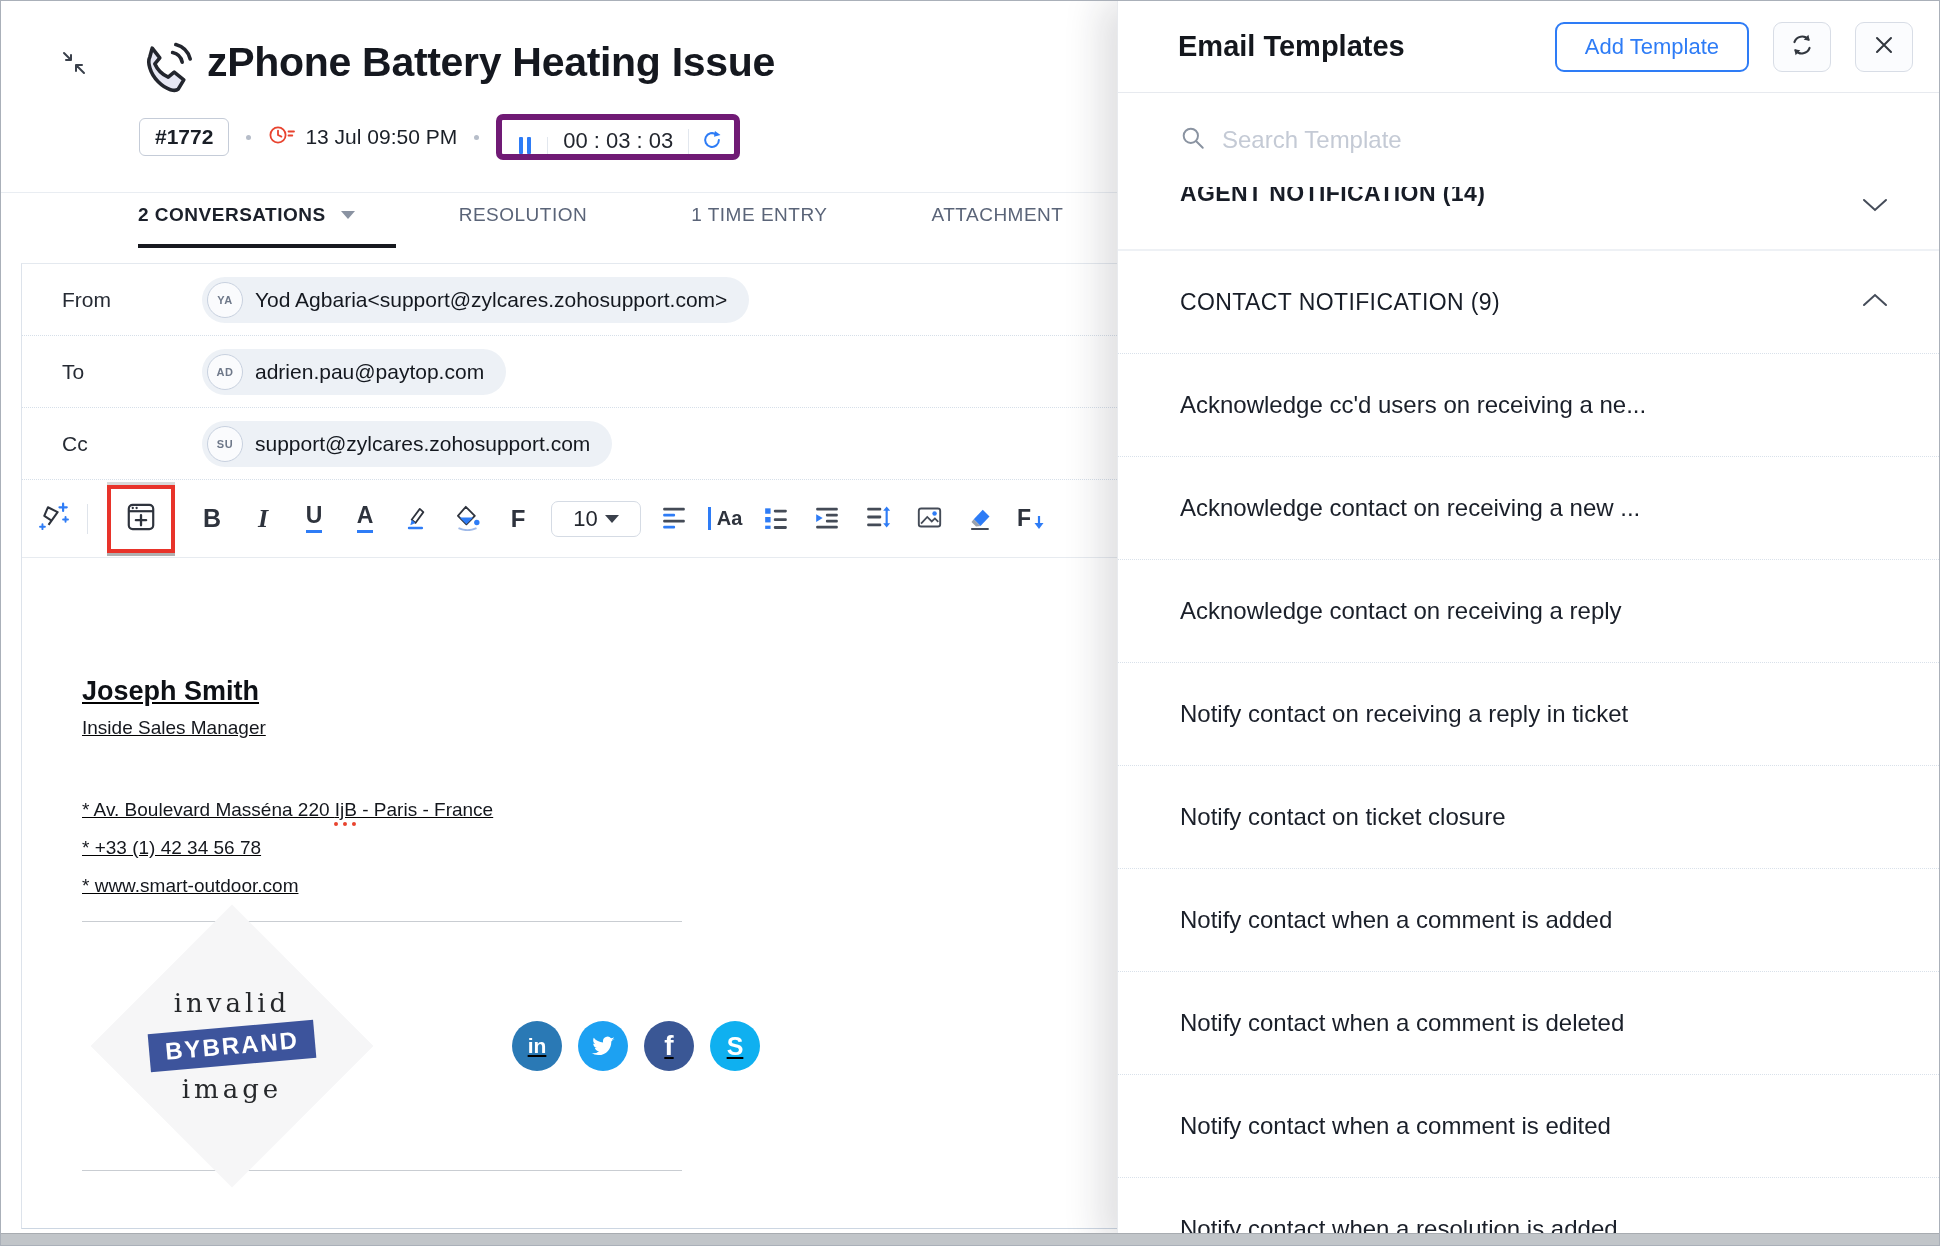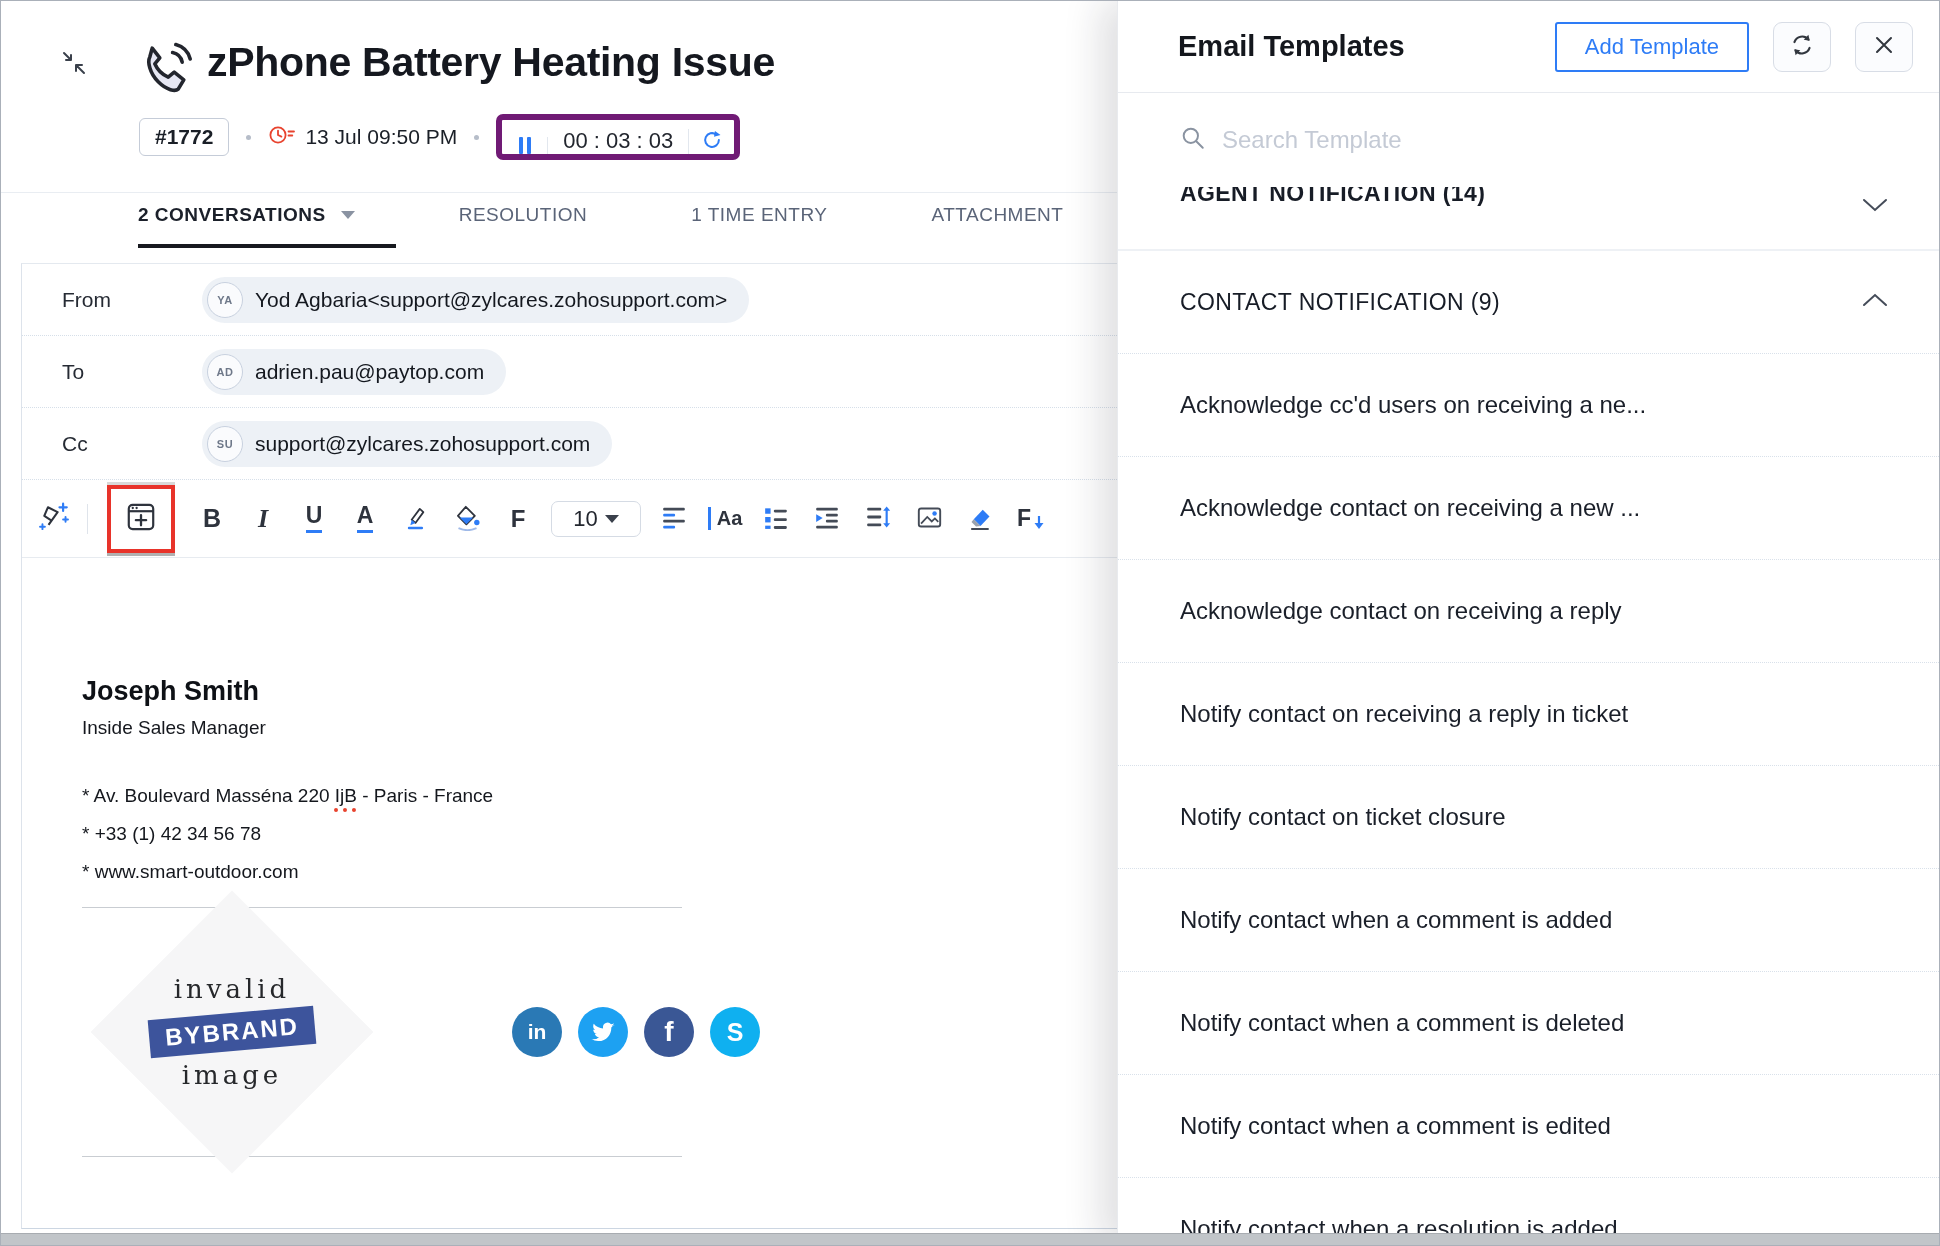--- a/index.html
+++ b/index.html
@@ -68,23 +68,23 @@
               border-bottom:3px solid #2e7cf6; }
   .tb-f { font-size:24px; font-weight:700; }
   .size-select { height:36px; min-width:90px; border:1px solid #d5dbe4; border-radius:7px;
                  display:flex; align-items:center; justify-content:center; gap:7px; font-size:22px;
                  color:#22262e; background:#fff; cursor:pointer; }
   .size-select .caret-down { border-top-color:#3a404b; }
   .tb-aa { border-left:3px solid #2e7cf6; padding-left:6px; font-size:20px; font-weight:700; }
   .fdown { display:flex; align-items:flex-end; gap:2px; font-size:23px; font-weight:800; }
 
   
-  .editor-body { padding:118px 0 0 60px; }
+  .editor-body { padding:118px 0 0 60px;text-decoration:underline; }
   .sig-name { font-size:27px; font-weight:700; color:#0e1116; margin-bottom:10px; }
-  .sig-role { font-size:19px; color:#14171d; margin-bottom:46px; }
+  .sig-role { font-size:19px; color:#14171d; margin-bottom:60px; }
   .sig-line { font-size:19px; color:#14171d; margin-bottom:16px; line-height:22px; }
   .spell { text-decoration-line:underline; text-decoration-style:dotted;
            text-decoration-color:#e8432e; text-decoration-thickness:4px; text-underline-offset:6px; }
   .sig-hr { width:600px; border:none; border-top:1px solid #c9cdd2; margin-top:24px; }
   .sig-media { width:700px; height:248px; display:flex; align-items:center; }
   .diamond-wrap { position:relative; width:300px; height:248px; flex:none; }
   .diamond { position:absolute; left:50px; top:24px; width:200px; height:200px;
              background:#f6f6f7; transform:rotate(45deg); }
   .diamond-text { position:absolute; inset:0; display:flex; flex-direction:column;
                   align-items:center; justify-content:center; gap:9px; }
@@ -99,21 +99,21 @@
   .s-fb { background:#3a5795; font-size:28px; font-weight:700; }
   .s-sk { background:#0fb0f0; font-size:25px; font-weight:800; }
 
   
   .panel { position:absolute; top:0; right:0; width:822px; height:100%; background:#fff;
            border-left:1px solid #e8eaee; box-shadow:-16px 0 36px rgba(25,31,40,0.14); }
   .panel-header { height:92px; display:flex; align-items:center; padding:0 26px 0 60px;
                   border-bottom:1px solid #e7eaef; }
   .panel-title { font-size:29px; font-weight:700; color:#14171d;text-align:right; }
   .add-btn { margin-left:auto; height:50px; padding:0 28px; border:2px solid #2e7cf6;
-             border-radius:3px; background:#fff; color:#2e7cf6; font-size:22px; font-weight:500;
+             border-radius:9px; background:#fff; color:#2e7cf6; font-size:22px; font-weight:500;
              cursor:pointer; }
   .icon-btn { width:58px; height:50px; margin-left:24px; border:1px solid #d8dde6; border-radius:9px;
               background:#fbfcfe; display:flex; align-items:center; justify-content:center; cursor:pointer; }
   .search-row { height:94px; display:flex; align-items:center; padding-left:62px; gap:16px;
                 background:#fff; position:relative; z-index:3; }
   .search-input { border:none; outline:none; font-size:24px; color:#333; width:440px;
                   font-family:"Liberation Sans", sans-serif; }
   .search-input::placeholder { color:#c4cad5; }
   .panel-list { position:absolute; top:186px; left:0; right:0; bottom:12px; overflow:hidden; }
   .sec-agent { height:64px; border-bottom:2px solid #eef1f5; position:relative; }

